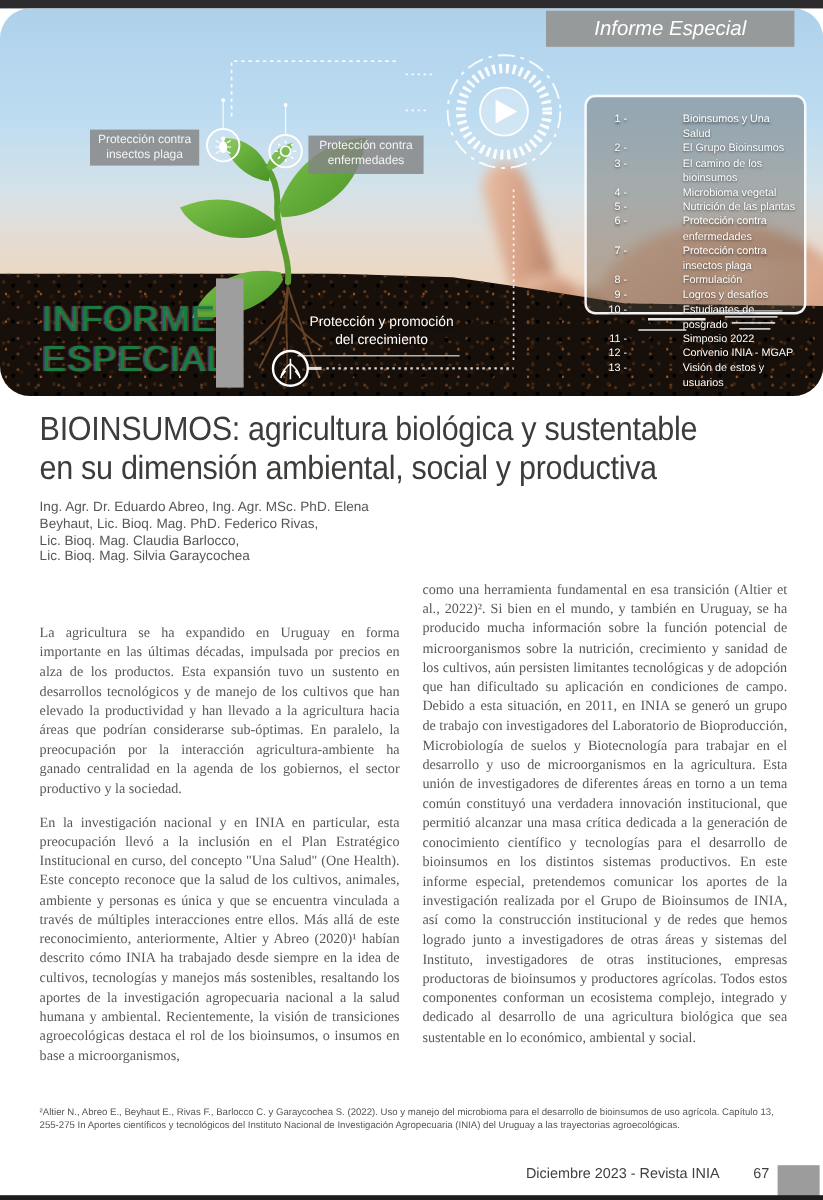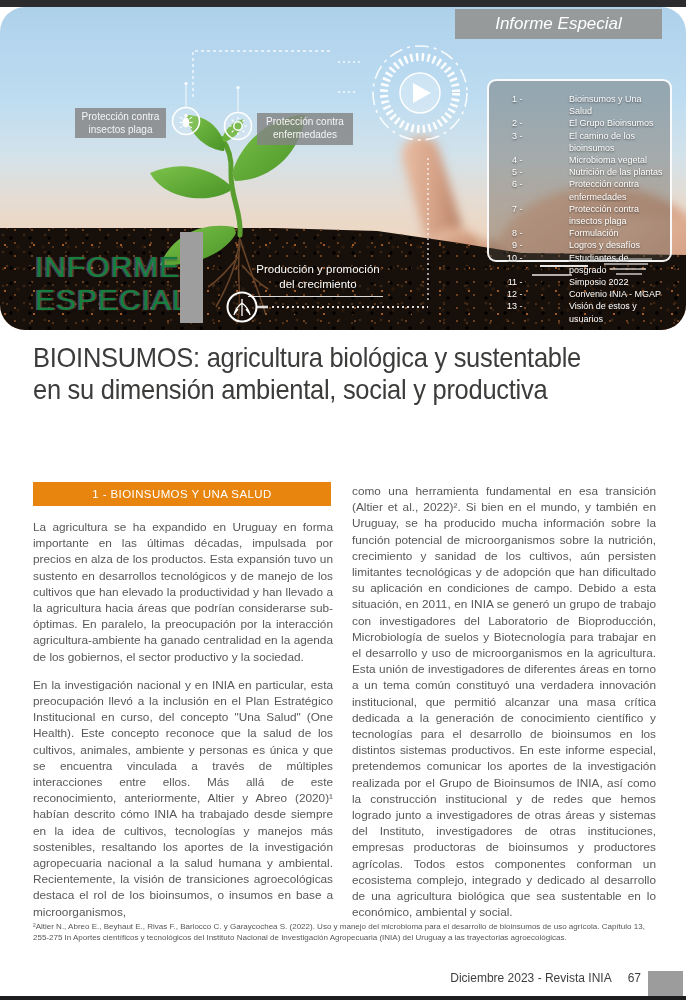--- a/index.html
+++ b/index.html
@@ -52,29 +52,29 @@
     font-size:11.5px;line-height:14.5px;text-shadow:0 1px 2px rgba(0,0,0,.6);}
   #nutrition-underline{left:248px;top:289px;width:135px;height:1px;background:rgba(255,255,255,.85);}
 
   
   #article-title{left:33px;top:342px;width:672px;color:#3c3c3b;font-size:28px;line-height:31.5px;
     letter-spacing:-.3px;transform:scaleX(.91);transform-origin:left top;}
   #authors{left:33px;top:417px;width:322px;color:#555658;font-size:11.3px;line-height:13.8px;}
   #affiliation{left:352px;top:417px;width:304px;color:#555658;font-size:11.3px;line-height:13.8px;}
   #section-banner{left:33px;top:482px;width:298px;height:24px;background:#E8850E;color:#fff;
     font-size:11.5px;line-height:24px;text-align:center;letter-spacing:.4px;}
-  .bodytext{color:#58585A;font-size:11.8px;line-height:16.2px;text-align:justify;}
+  .bodytext{color:#58585A;font-size:11.8px;line-height:16.2px;text-align:justify;font-family:Liberation Serif, serif;}
   #col-left{left:33px;top:519px;width:300px;}
   #col-left .p2{margin-top:12px;}
   #col-right{left:352px;top:483px;width:304px;}
   #footnotes{left:33px;top:922px;width:627px;color:#565659;font-size:8px;line-height:10.6px;}
 
   
   #footer-row{left:0;top:971px;width:641px;text-align:right;color:#3f3f41;font-size:12px;}
-  #footer-page{display:inline-block;margin-left:16px;text-align:right;}
+  #footer-page{display:inline-block;margin-left:28px;text-align:right;}
   #footer-box{left:648px;top:971px;width:35px;height:26px;background:#9c9c9c;}
 </style>
 </head>
 <body>
 
 <div id="page">
 
   <div id="top-bar" class="abs"></div>
 
   <div id="hero" class="abs">
@@ -231,30 +231,33 @@
         <div class="topic">
           <span class="n">13 - </span>
           <span class="l">Visión de estos y usuarios</span>
         </div>
       </div>
 
     <div id="section-label" class="abs preline">INFORME
 ESPECIAL</div>
     <div id="section-label-bar" class="abs"></div>
 
-    <div id="nutrition-label" class="abs preline">Producción y promoción
+    <div id="nutrition-label" class="abs preline">Protección y promoción
 del crecimiento</div>
     <div id="nutrition-underline" class="abs"></div>
   </div>
 
   <h1 id="article-title" class="abs preline" style="margin:0;font-weight:normal;">BIOINSUMOS: agricultura biológica y sustentable
 en su dimensión ambiental, social y productiva</h1>
 
-
-  <div id="section-banner" class="abs">1 - BIOINSUMOS Y UNA SALUD</div>
+  <div id="authors" class="abs preline">Ing. Agr. Dr. Eduardo Abreo, Ing. Agr. MSc. PhD. Elena
+Beyhaut, Lic. Bioq. Mag. PhD. Federico Rivas,
+Lic. Bioq. Mag. Claudia Barlocco,
+Lic. Bioq. Mag. Silvia Garaycochea</div>
+
 
   <div id="col-left" class="abs bodytext">
     <div class="p1">La agricultura se ha expandido en Uruguay en forma importante en las últimas décadas, impulsada por precios en alza de los productos. Esta expansión tuvo un sustento en desarrollos tecnológicos y de manejo de los cultivos que han elevado la productividad y han llevado a la agricultura hacia áreas que podrían considerarse sub-óptimas. En paralelo, la preocupación por la interacción agricultura-ambiente ha ganado centralidad en la agenda de los gobiernos, el sector productivo y la sociedad.</div>
     <div class="p2">En la investigación nacional y en INIA en particular, esta preocupación llevó a la inclusión en el Plan Estratégico Institucional en curso, del concepto "Una Salud" (One Health). Este concepto reconoce que la salud de los cultivos, animales, ambiente y personas es única y que se encuentra vinculada a través de múltiples interacciones entre ellos.  Más allá de este reconocimiento, anteriormente, Altier y Abreo (2020)¹ habían descrito cómo INIA ha trabajado desde siempre en la idea de cultivos, tecnologías y manejos más sostenibles, resaltando los aportes de la investigación agropecuaria nacional a la salud humana y ambiental. Recientemente, la visión de transiciones agroecológicas destaca el rol de los bioinsumos, o insumos en base a microorganismos,</div>
   </div>
   <div id="col-right" class="abs bodytext">
     <div>como una herramienta fundamental en esa transición (Altier et al., 2022)². Si bien en el mundo, y también en Uruguay, se ha producido mucha información sobre la función potencial de microorganismos sobre la nutrición, crecimiento y sanidad de los cultivos, aún persisten limitantes tecnológicas y de adopción que han dificultado su aplicación en condiciones de campo. Debido a esta situación, en 2011, en INIA se generó un grupo de trabajo con investigadores del Laboratorio de Bioproducción, Microbiología de suelos y Biotecnología para trabajar en el desarrollo y uso de microorganismos en la agricultura. Esta unión de investigadores de diferentes áreas en torno a un tema común constituyó una verdadera innovación institucional, que permitió alcanzar una masa crítica dedicada a la generación de conocimiento científico y tecnologías para el desarrollo de bioinsumos en los distintos sistemas productivos. En este informe especial, pretendemos comunicar los aportes de la investigación realizada por el Grupo de Bioinsumos de INIA, así como la construcción institucional y de redes que hemos logrado junto a investigadores de otras áreas y sistemas del Instituto, investigadores de otras instituciones, empresas productoras de bioinsumos y productores agrícolas. Todos estos componentes conforman un ecosistema complejo, integrado y dedicado al desarrollo de una agricultura biológica que sea sustentable en lo económico, ambiental y social.</div>
   </div>
 
   <div id="footnotes" class="abs">

